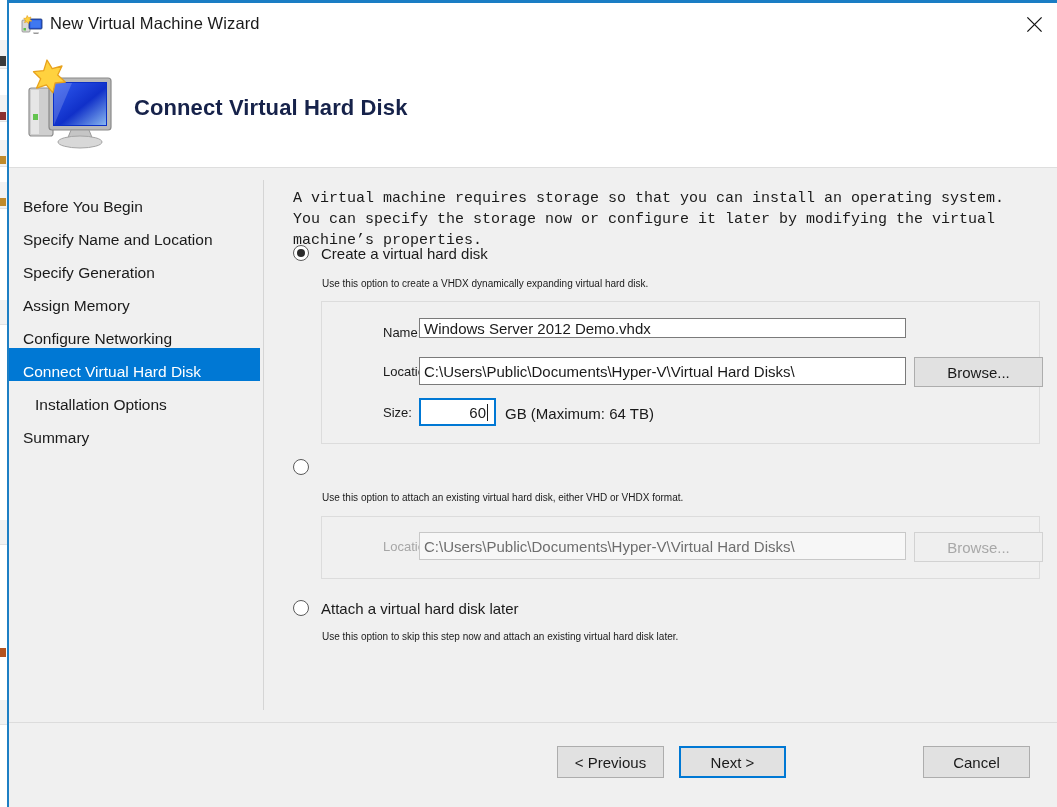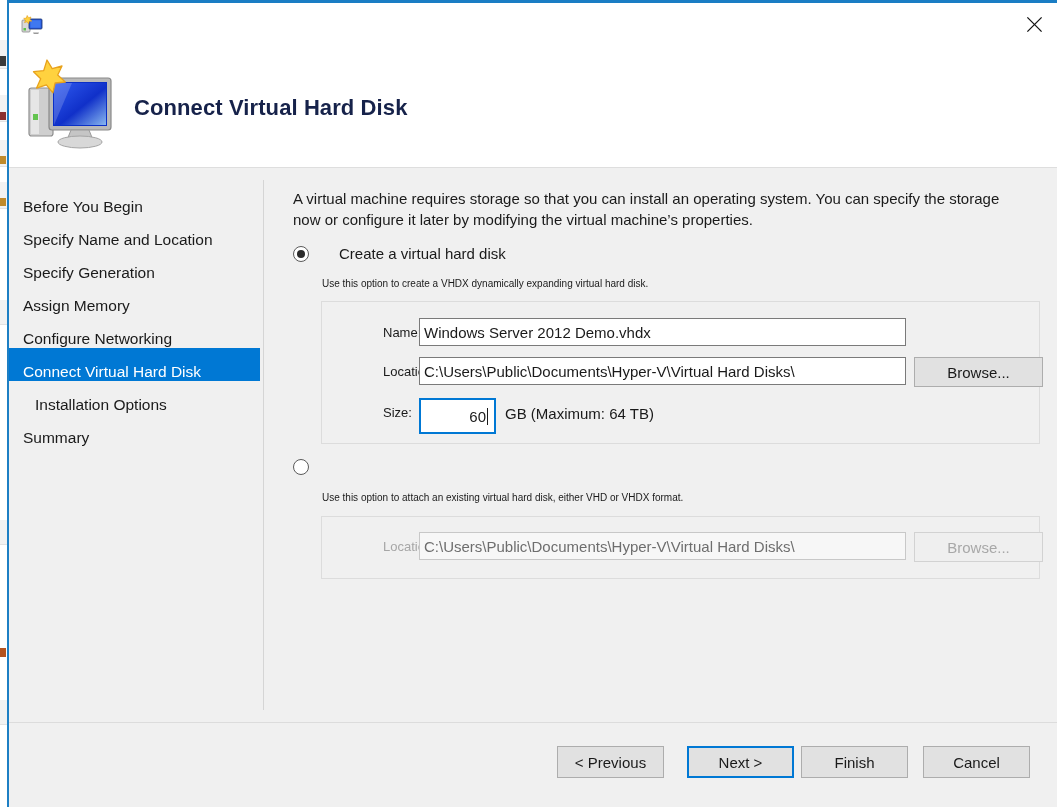--- a/index.html
+++ b/index.html
@@ -154,28 +154,27 @@
     left: 255px; top: 0;
     width: 793px; height: 554px;
   }
   #intro-text {
     position: absolute;
     left: 29px; top: 20px;
     width: 720px;
     font-size: 15px;
     line-height: 21px;
     color: #1a1a1a;
+    font-family: Liberation Mono, monospace;
   }
 
   .radio-row {
     position: absolute;
     left: 29px;
     display: flex;
-    align-items: center;
-    gap: 18px;
   }
   .radio {
     width: 16px; height: 16px;
     border-radius: 50%;
     border: 1px solid #5a5a5a;
     background: #ffffff;
     box-sizing: border-box;
     position: relative;
     flex: 0 0 auto;
     cursor: default;
@@ -272,21 +271,20 @@
     cursor: default;
     white-space: nowrap;
   }
   .btn.disabled {
     background: #efefef;
     border-color: #d2d2d2;
     color: #a8a8a8;
   }
   .btn.default {
     border: 2px solid #0078d4;
-    margin-left: 8px;
   }
   .btn-abs { position: absolute; }
 
   
   #footer {
     position: absolute;
     left: 0; top: 722px;
     width: 1048px; height: 85px;
     background: #f0f0f0;
     border-top: 1px solid #dcdcdc;
@@ -324,20 +322,21 @@
     <div id="title-icon">
       <svg width="22" height="20" viewBox="0 0 22 20">
         <rect x="1" y="5" width="8" height="12" rx="1" fill="#d8d8d8" stroke="#8a8a8a" stroke-width="0.8"></rect>
         <rect x="2.5" y="13" width="2.5" height="2.5" fill="#5ac24b"></rect>
         <rect x="8" y="4" width="13" height="10" rx="1" fill="#1f4fd8" stroke="#26427c" stroke-width="0.9"></rect>
         <rect x="9.3" y="5.2" width="10.4" height="7.6" fill="#3f78f0"></rect>
         <path d="M12 17.5 h6 l-0.8 1.6 h-4.4 z" fill="#9a9a9a"></path>
         <path d="M6.2 0.5 l1.3 2.2 2.5 -0.7 -1.1 2.3 1.9 1.8 -2.6 0.2 -0.6 2.5 -1.6 -2 -2.5 0.8 1 -2.4 -1.8 -1.8 2.6 -0.3 z" fill="#ffd23f" stroke="#e09a16" stroke-width="0.6"></path>
       </svg>
     </div>
+    <div id="title-text">New Virtual Machine Wizard</div>
     <div id="close-btn">
       <svg width="17" height="17" viewBox="0 0 17 17">
         <line x1="1.4" y1="1.4" x2="15.6" y2="15.6" stroke="#111111" stroke-width="1.25"></line>
         <line x1="15.6" y1="1.4" x2="1.4" y2="15.6" stroke="#111111" stroke-width="1.25"></line>
       </svg>
     </div>
   </div>
 
   <div id="banner">
     <div id="banner-icon">
@@ -402,47 +401,51 @@
 
       <div class="radio-row" style="top:77px;">
         <span class="radio checked"></span>
         <span class="radio-label">Create a virtual hard disk</span>
       </div>
       <div class="option-desc" style="top:110px;">Use this option to create a VHDX dynamically expanding virtual hard disk.</div>
 
       <div class="groupbox" style="top:133px; width:719px; height:143px;"></div>
 
       <div class="field-label" style="left:76px; top:157px;">Name:</div>
-      <div class="textbox" style="left:155px; top:150px; width:487px; height:28px;">Windows Server 2012 Demo.vhdx</div>
+      <div class="textbox" style="left:155px; top:150px; width:487px; height:20px;">Windows Server 2012 Demo.vhdx</div>
 
       <div class="field-label" style="left:76px; top:196px;">Location:</div>
       <div class="textbox" style="left:155px; top:189px; width:487px; height:28px;">C:\Users\Public\Documents\Hyper-V\Virtual Hard Disks\</div>
       <div class="btn btn-abs" style="left:650px; top:189px; width:129px; height:30px;">Browse...</div>
 
       <div class="field-label" style="left:76px; top:237px;">Size:</div>
-      <div class="textbox focused" style="left:155px; top:230px; width:77px; height:36px;">
+      <div class="textbox focused" style="left:155px; top:230px; width:77px; height:28px;">
         <span>60</span>
           <span class="caret"></span>
       </div>
       <div class="suffix-text" style="left:241px; top:237px;">GB (Maximum: 64 TB)</div>
 
       <div class="radio-row" style="top:291px;">
         <span class="radio"></span>
       </div>
       <div class="option-desc" style="top:324px;">Use this option to attach an existing virtual hard disk, either VHD or VHDX format.</div>
 
       <div class="groupbox" style="top:348px; width:719px; height:63px;"></div>
       <div class="field-label disabled" style="left:76px; top:371px;">Location:</div>
       <div class="textbox disabled" style="left:155px; top:364px; width:487px; height:28px;">C:\Users\Public\Documents\Hyper-V\Virtual Hard Disks\</div>
       <div class="btn btn-abs disabled" style="left:650px; top:364px; width:129px; height:30px;">Browse...</div>
 
+      <div class="radio-row" style="top:432px;">
+        <span class="radio"></span>
+        <span class="radio-label">Attach a virtual hard disk later</span>
+      </div>
+      <div class="option-desc" style="top:463px;">Use this option to skip this step now and attach an existing virtual hard disk later.</div>
 
     </div>
   </div>
 
   <div id="footer">
     <div class="btn footer-btn" style="left:548px;">&lt; Previous</div>
     <div class="btn footer-btn default" style="left:670px;">Next &gt;</div>
-    <div class="btn footer-btn" style="left:792px;">Finish</div>
     <div class="btn footer-btn" style="left:914px;">Cancel</div>
   </div>
 
 </div>
 
 </body></html>

